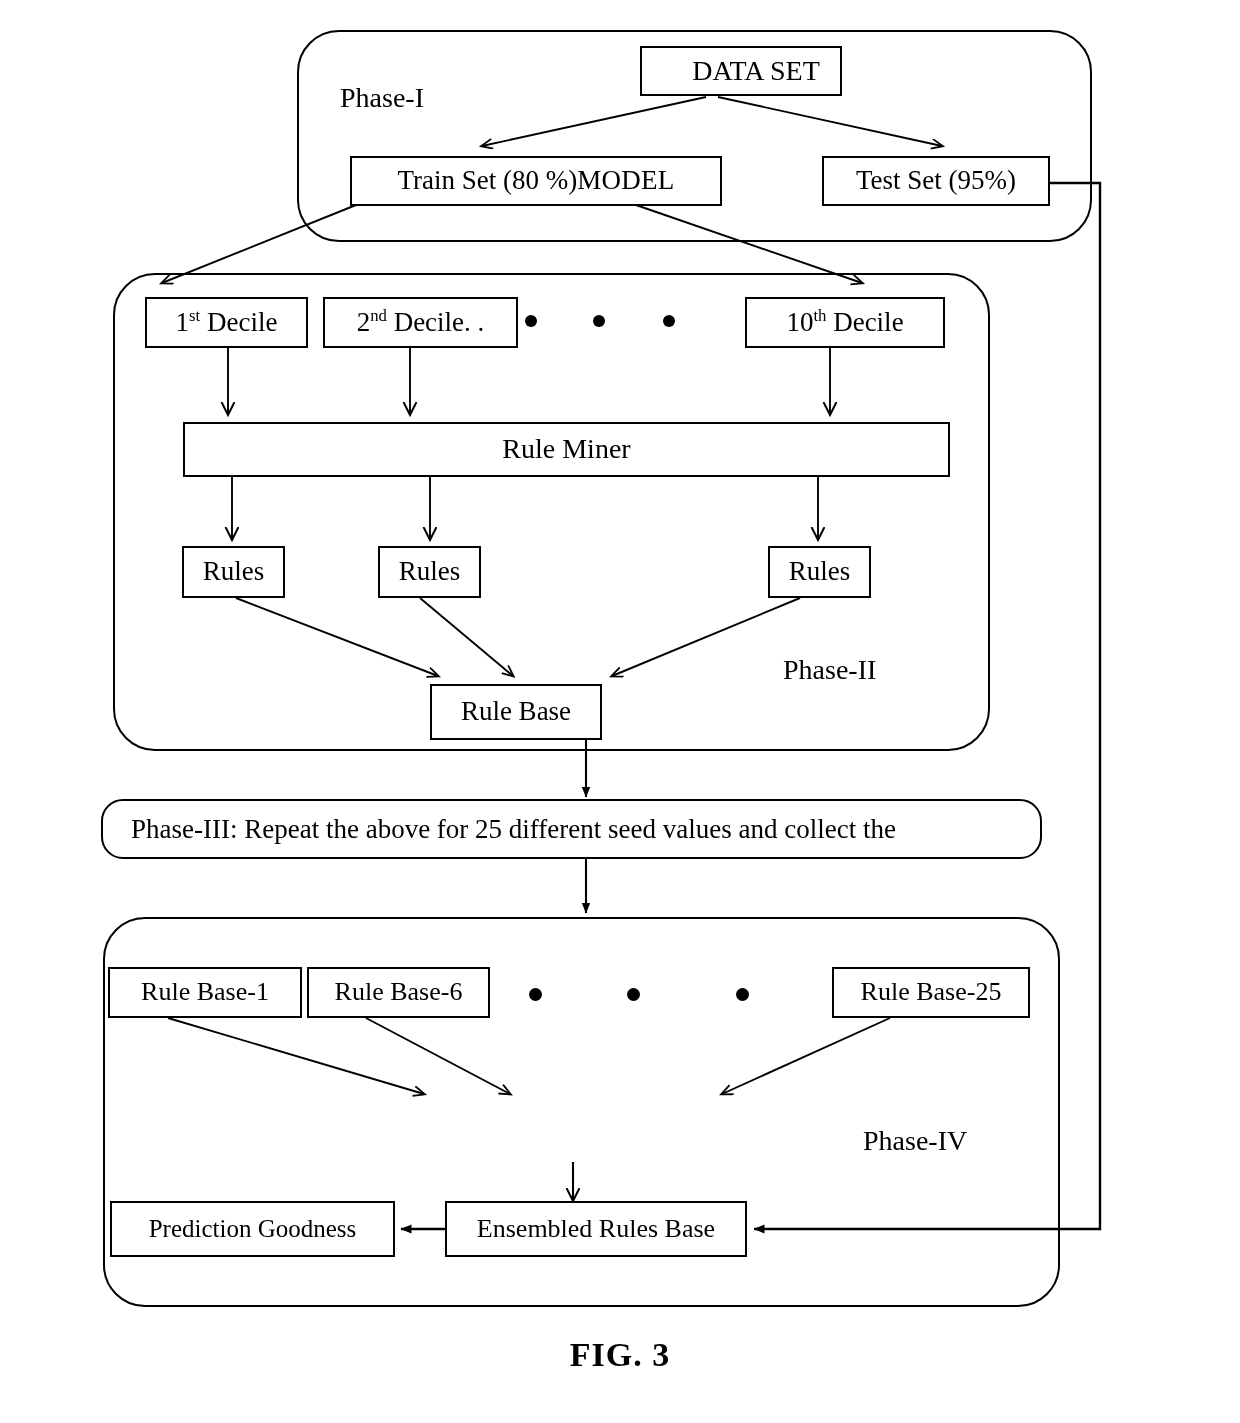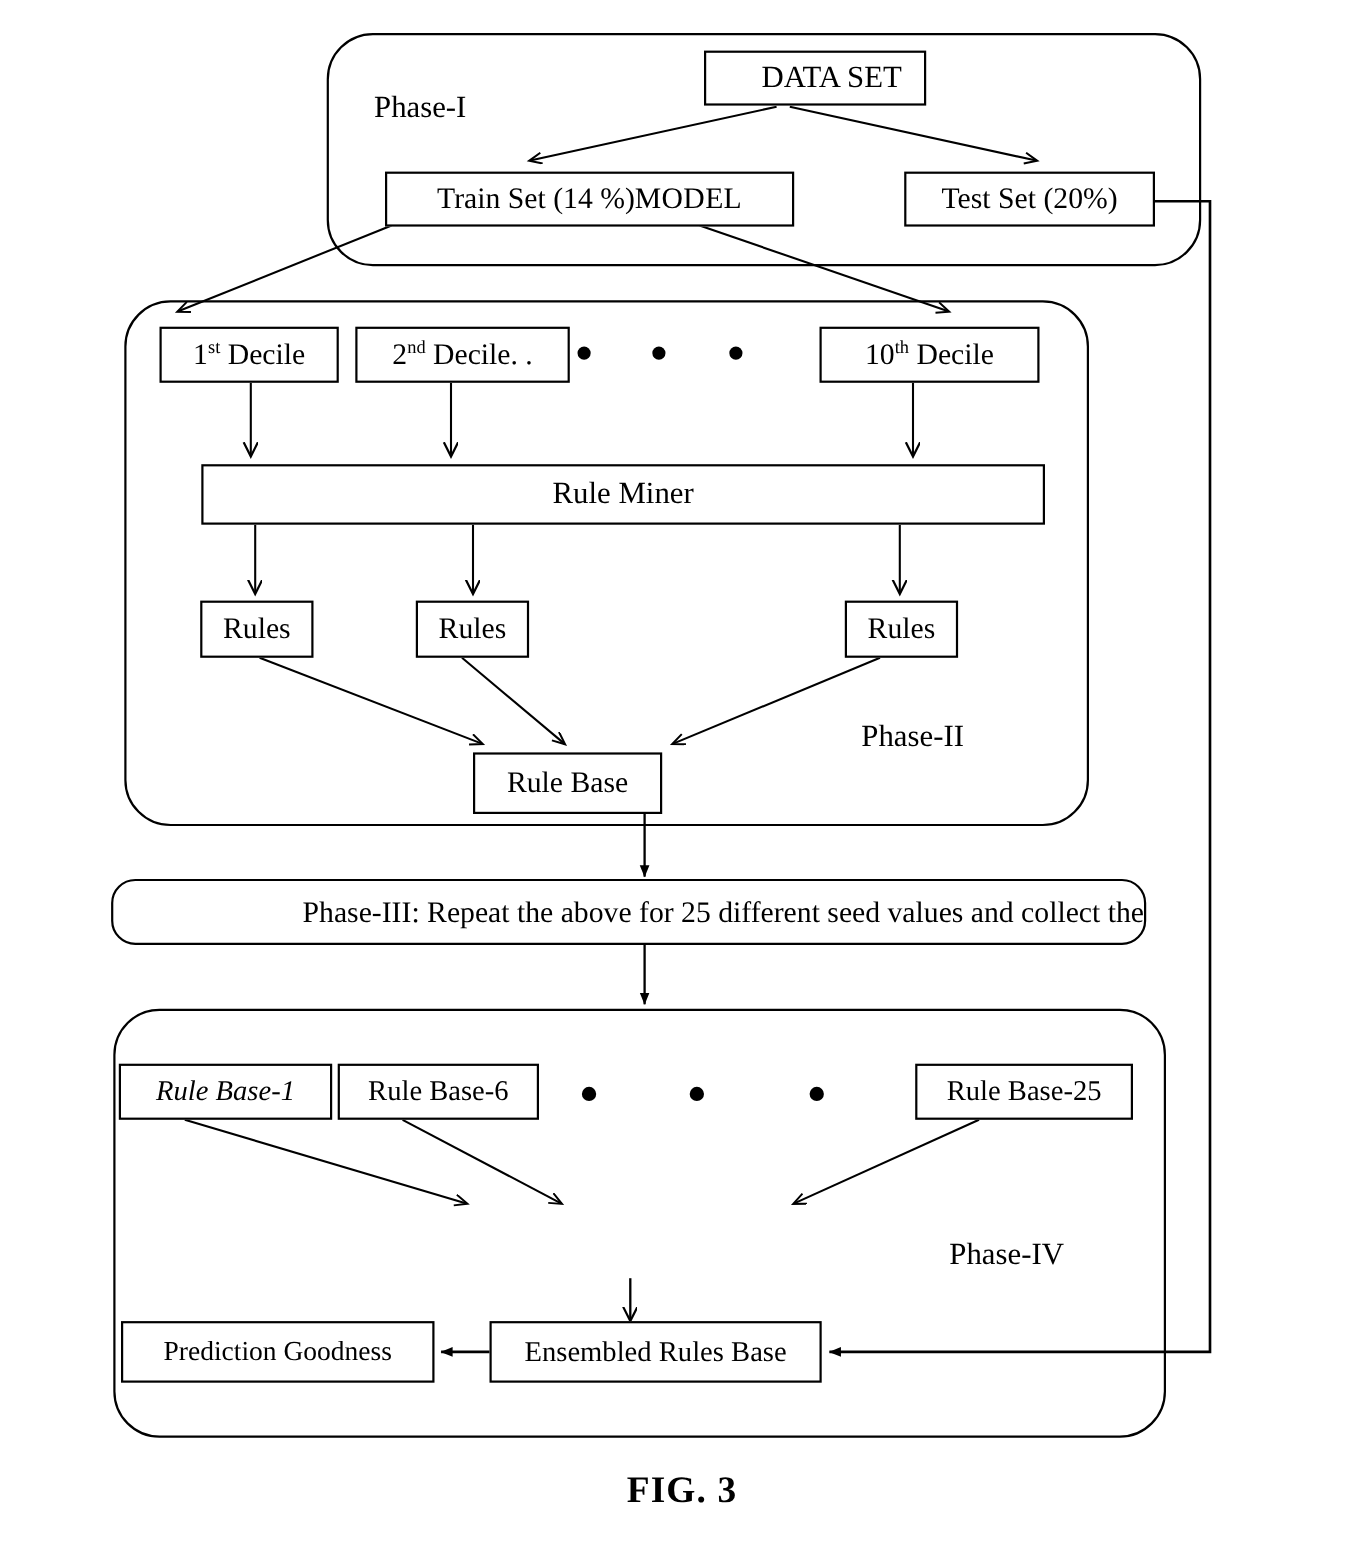--- a/index.html
+++ b/index.html
@@ -57,21 +57,20 @@
   .banner {
     position: absolute;
     box-sizing: border-box;
     border: 2.5px solid #000000;
     border-radius: 22px;
     background: #ffffff;
     display: flex;
     align-items: center;
     z-index: 5;
     padding-left: 28px;
-    justify-content: flex-end;
   }
   .dot {
     position: absolute;
     border-radius: 50%;
     background: #000000;
     z-index: 6;
   }
   .fig-caption {
     position: absolute;
     width: 1240px;
@@ -182,26 +181,26 @@
 
   <div class="phase-label f28" style="left:783px; top:654px;">Phase-II</div>
 
   <div class="phase-label f28" style="left:863px; top:1125px;">Phase-IV</div>
 
   <div class="node f28" style="left:640px; top:46px; width:202px; height:50px;padding-left:36px;">
     <span>DATA SET</span>
   </div>
 
   <div class="node" style="left:350px; top:156px; width:372px; height:50px;">
-    <span class="f27">Train Set (14 %) </span>
+    <span class="f27">Train Set (80 %) </span>
       <span class="smallcaps f27">MODEL</span>
   </div>
 
   <div class="node f27" style="left:822px; top:156px; width:228px; height:50px;">
-    <span>Test Set (20%)</span>
+    <span>Test Set (95%)</span>
   </div>
 
   <div class="node f27" style="left:145px; top:297px; width:163px; height:51px;">
     <span><span>1</span><sup>st</sup><span> Decile</span></span>
   </div>
 
   <div class="node f27" style="left:323px; top:297px; width:195px; height:51px;">
     <span><span>2</span><sup>nd</sup><span> Decile. .</span></span>
   </div>
 
@@ -230,21 +229,21 @@
   </div>
 
   <div class="node f27" style="left:430px; top:684px; width:172px; height:56px;">
     <span>Rule Base</span>
   </div>
 
   <div class="banner f27" style="left:101px; top:799px; width:941px; height:60px;">
     <span>Phase-III: Repeat the above for 25 different seed values and collect the</span>
   </div>
 
-  <div class="node f26" style="left:108px; top:967px; width:194px; height:51px;font-style:italic;">
+  <div class="node f26" style="left:108px; top:967px; width:194px; height:51px;">
     <span>Rule Base-1</span>
   </div>
 
   <div class="node f26" style="left:307px; top:967px; width:183px; height:51px;">
     <span>Rule Base-6</span>
   </div>
 
   <div class="dot" style="left:529px; top:988px; width:13px; height:13px;"></div>
   <div class="dot" style="left:627px; top:988px; width:13px; height:13px;"></div>
   <div class="dot" style="left:736px; top:988px; width:13px; height:13px;"></div>

